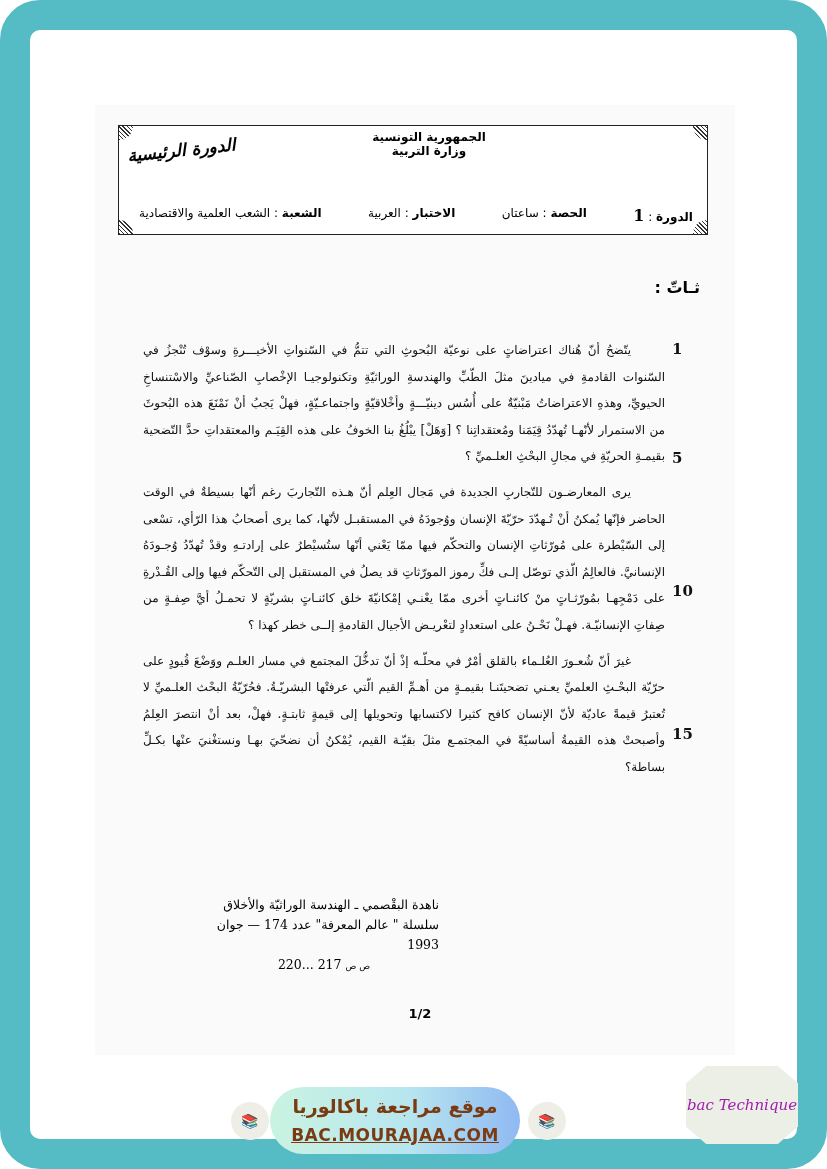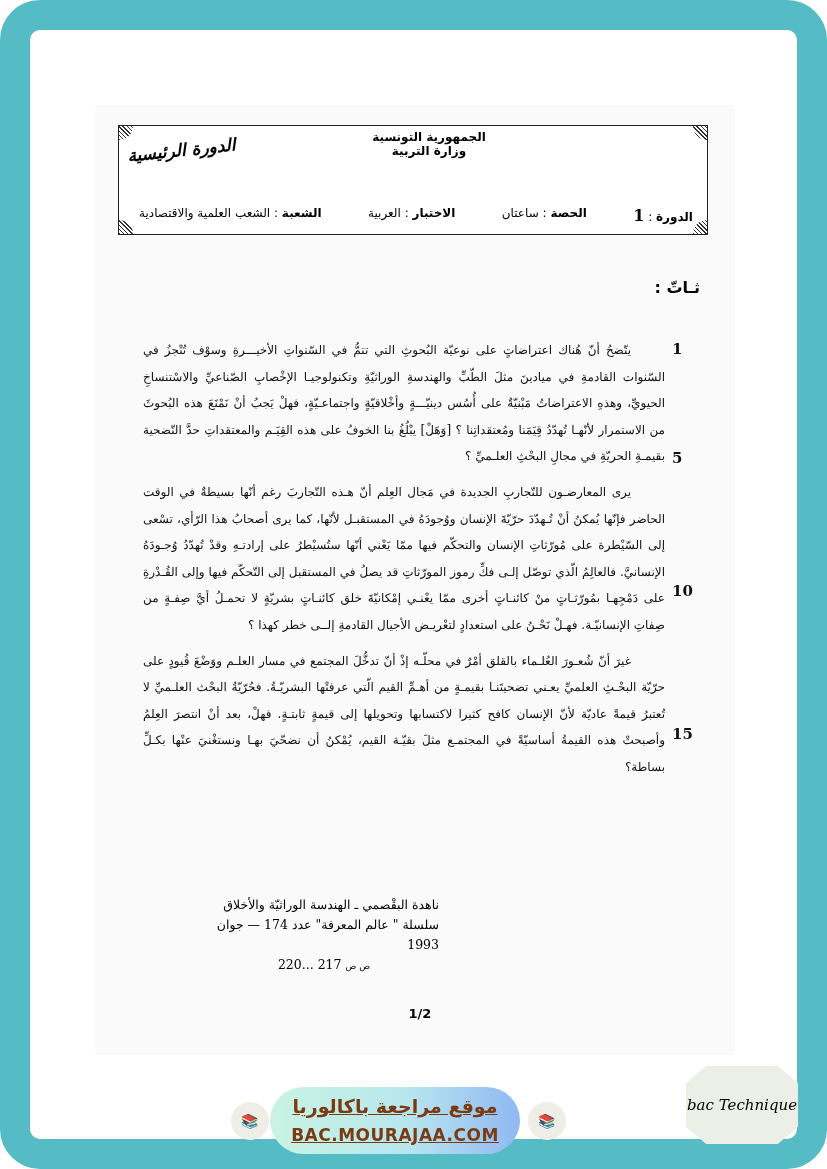--- a/index.html
+++ b/index.html
@@ -89,39 +89,39 @@
   }
   
   .banner {
     position: absolute; left: 270px; top: 1087px; width: 250px; height: 67px;
     border-radius: 34px;
     background: linear-gradient(90deg, #c9f3e1 0%, #b8e6ef 55%, #8fb9f2 100%);
     text-align: center; color: #7a3b12;
   }
   .banner-ar {
     display: block; margin-top: 8px;
-    font: bold 19px "DejaVu Sans", sans-serif; text-decoration: underline; direction: rtl;
+    font: bold 19px "DejaVu Sans", sans-serif; direction: rtl;
   }
   .banner-en {
     display: block; margin-top: 8px;
     font: bold 17px "DejaVu Sans", sans-serif; text-decoration: underline; letter-spacing: 0.5px;
   }
   .badge {
     position: absolute; width: 38px; height: 38px; border-radius: 50%;
     background: #efeee6; display: flex; align-items: center; justify-content: center;
     font-size: 14px;
   }
   .badge-left { left: 231px; top: 1102px; }
   .badge-right { left: 528px; top: 1102px; }
   .bt-logo {
     position: absolute; left: 686px; top: 1066px; width: 112px; height: 78px;
     background: #ecefe6;
     clip-path: polygon(18% 0, 82% 0, 100% 22%, 100% 78%, 82% 100%, 18% 100%, 0 78%, 0 22%);
     display: flex; align-items: center; justify-content: center;
-    font: italic 15px "DejaVu Serif", serif; color: #000000;
+    font: italic 15px "DejaVu Serif", serif; color: #a21caf;
   }
 </style>
 </head>
 <body>
 
 <div class="frame"></div>
 <div class="inner-white"></div>
 <div class="page"></div>
 
 <div class="header-box">

